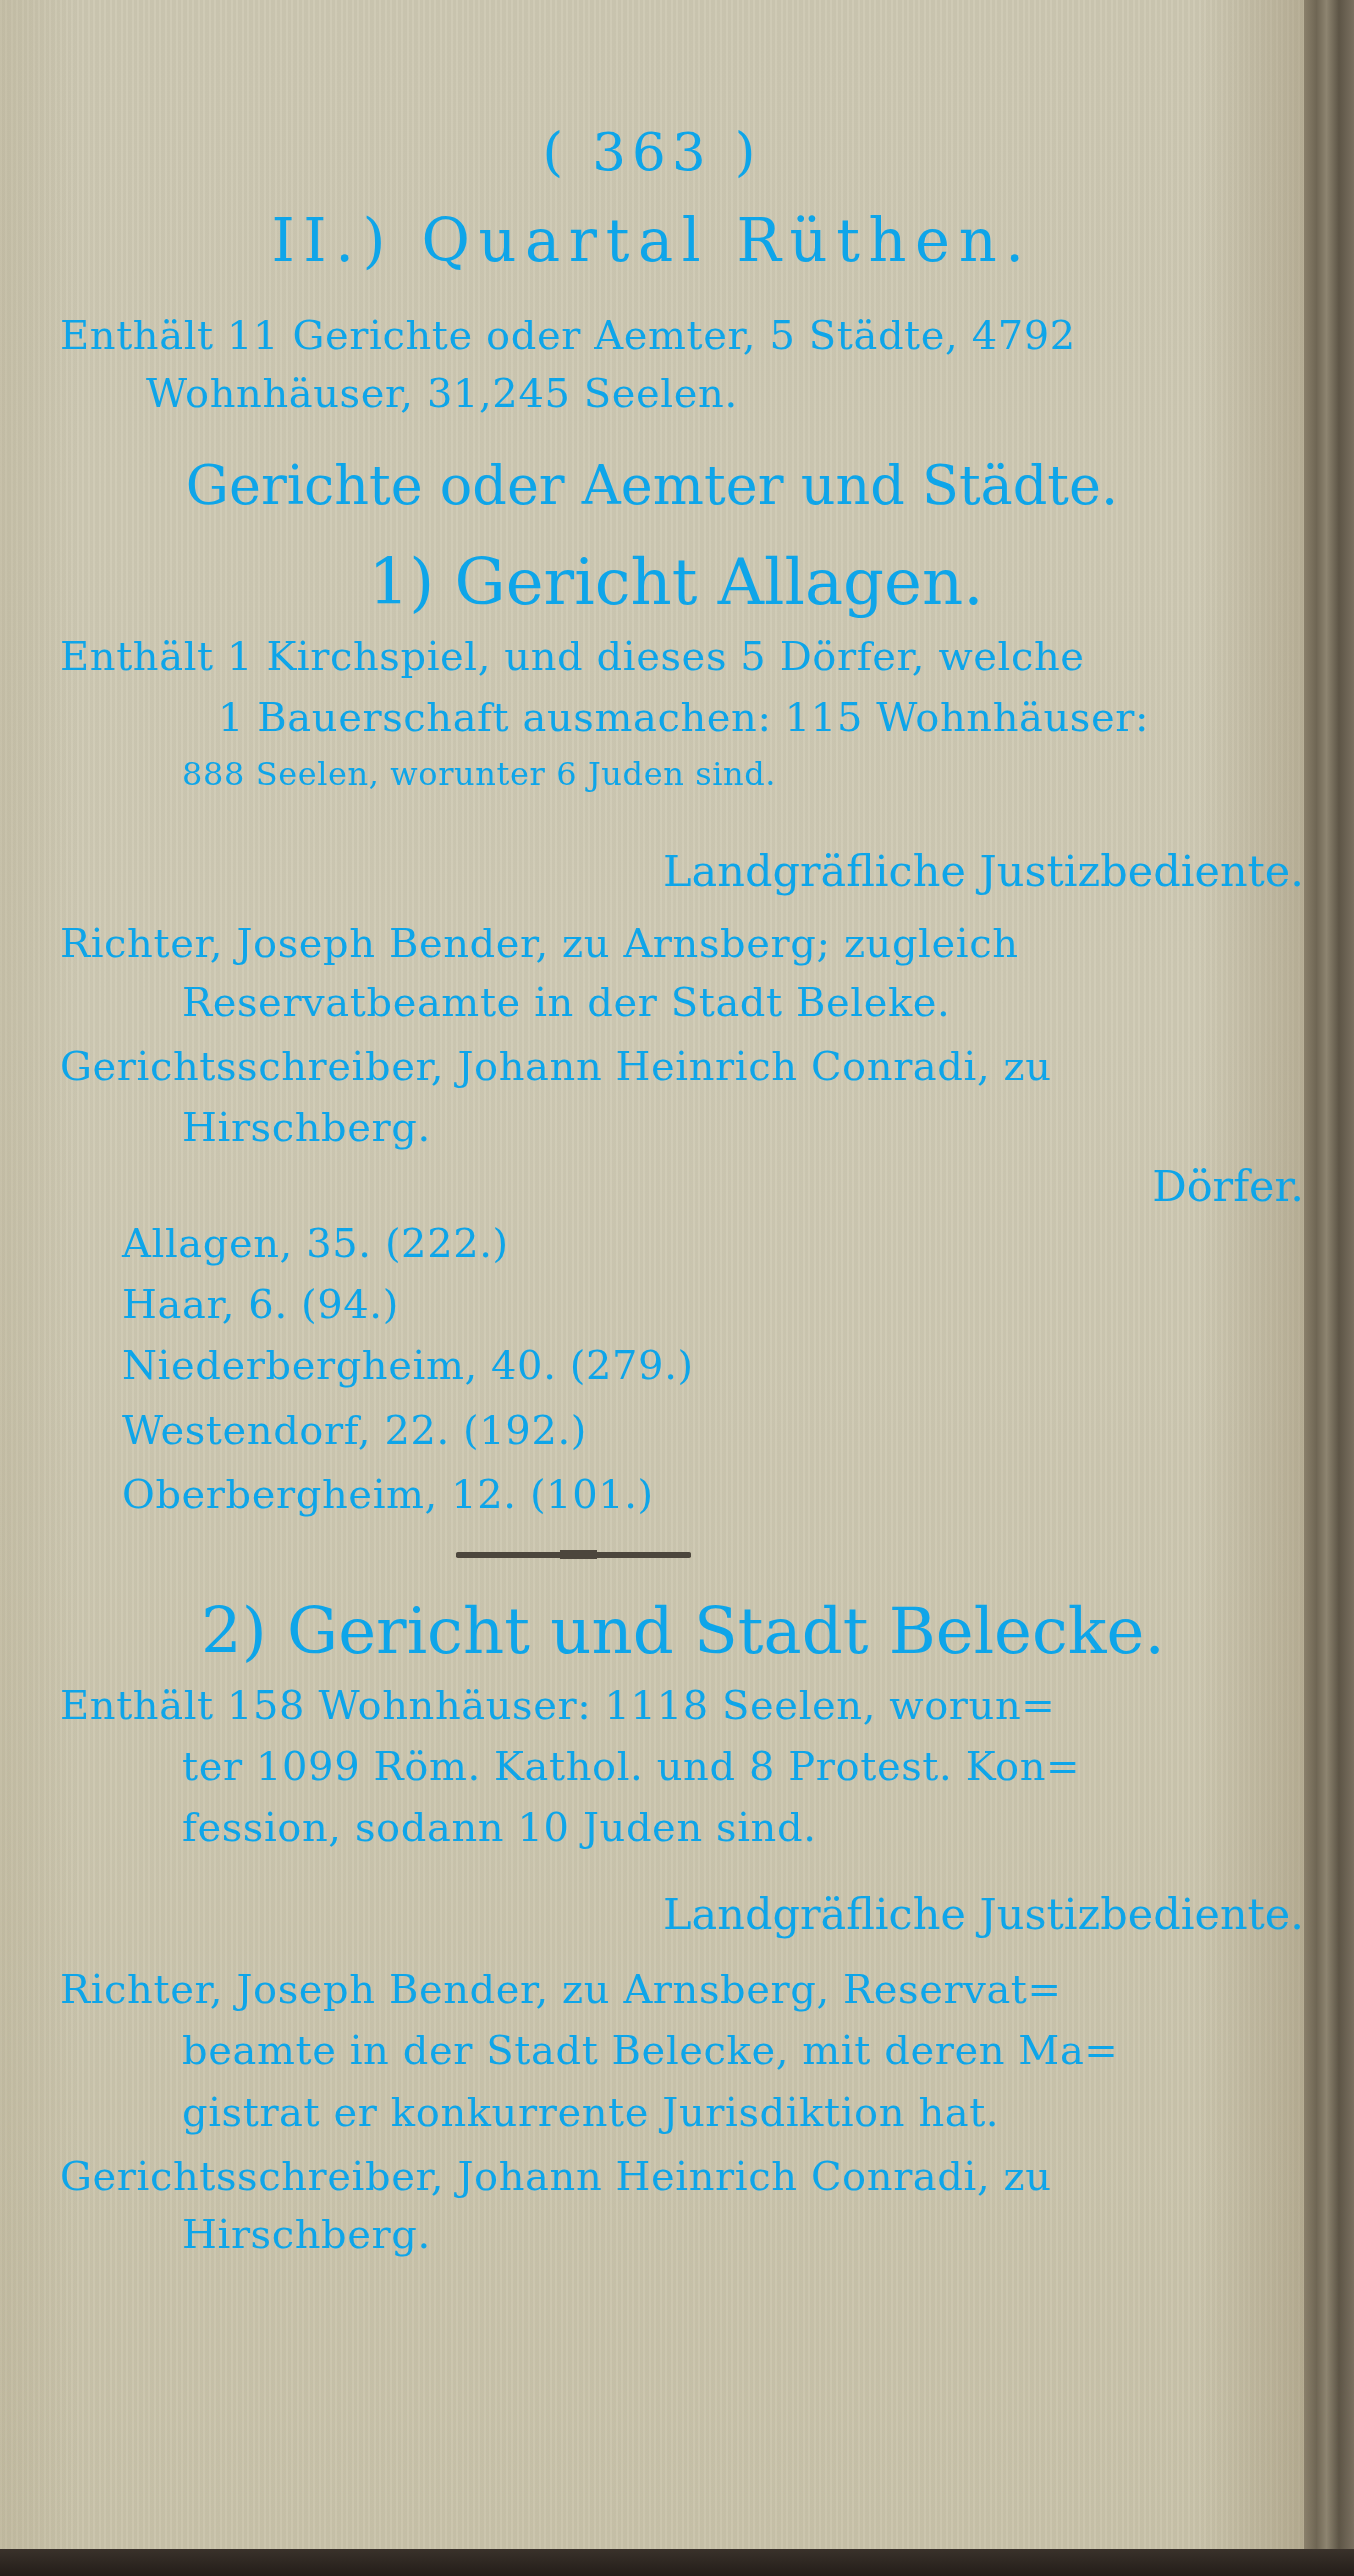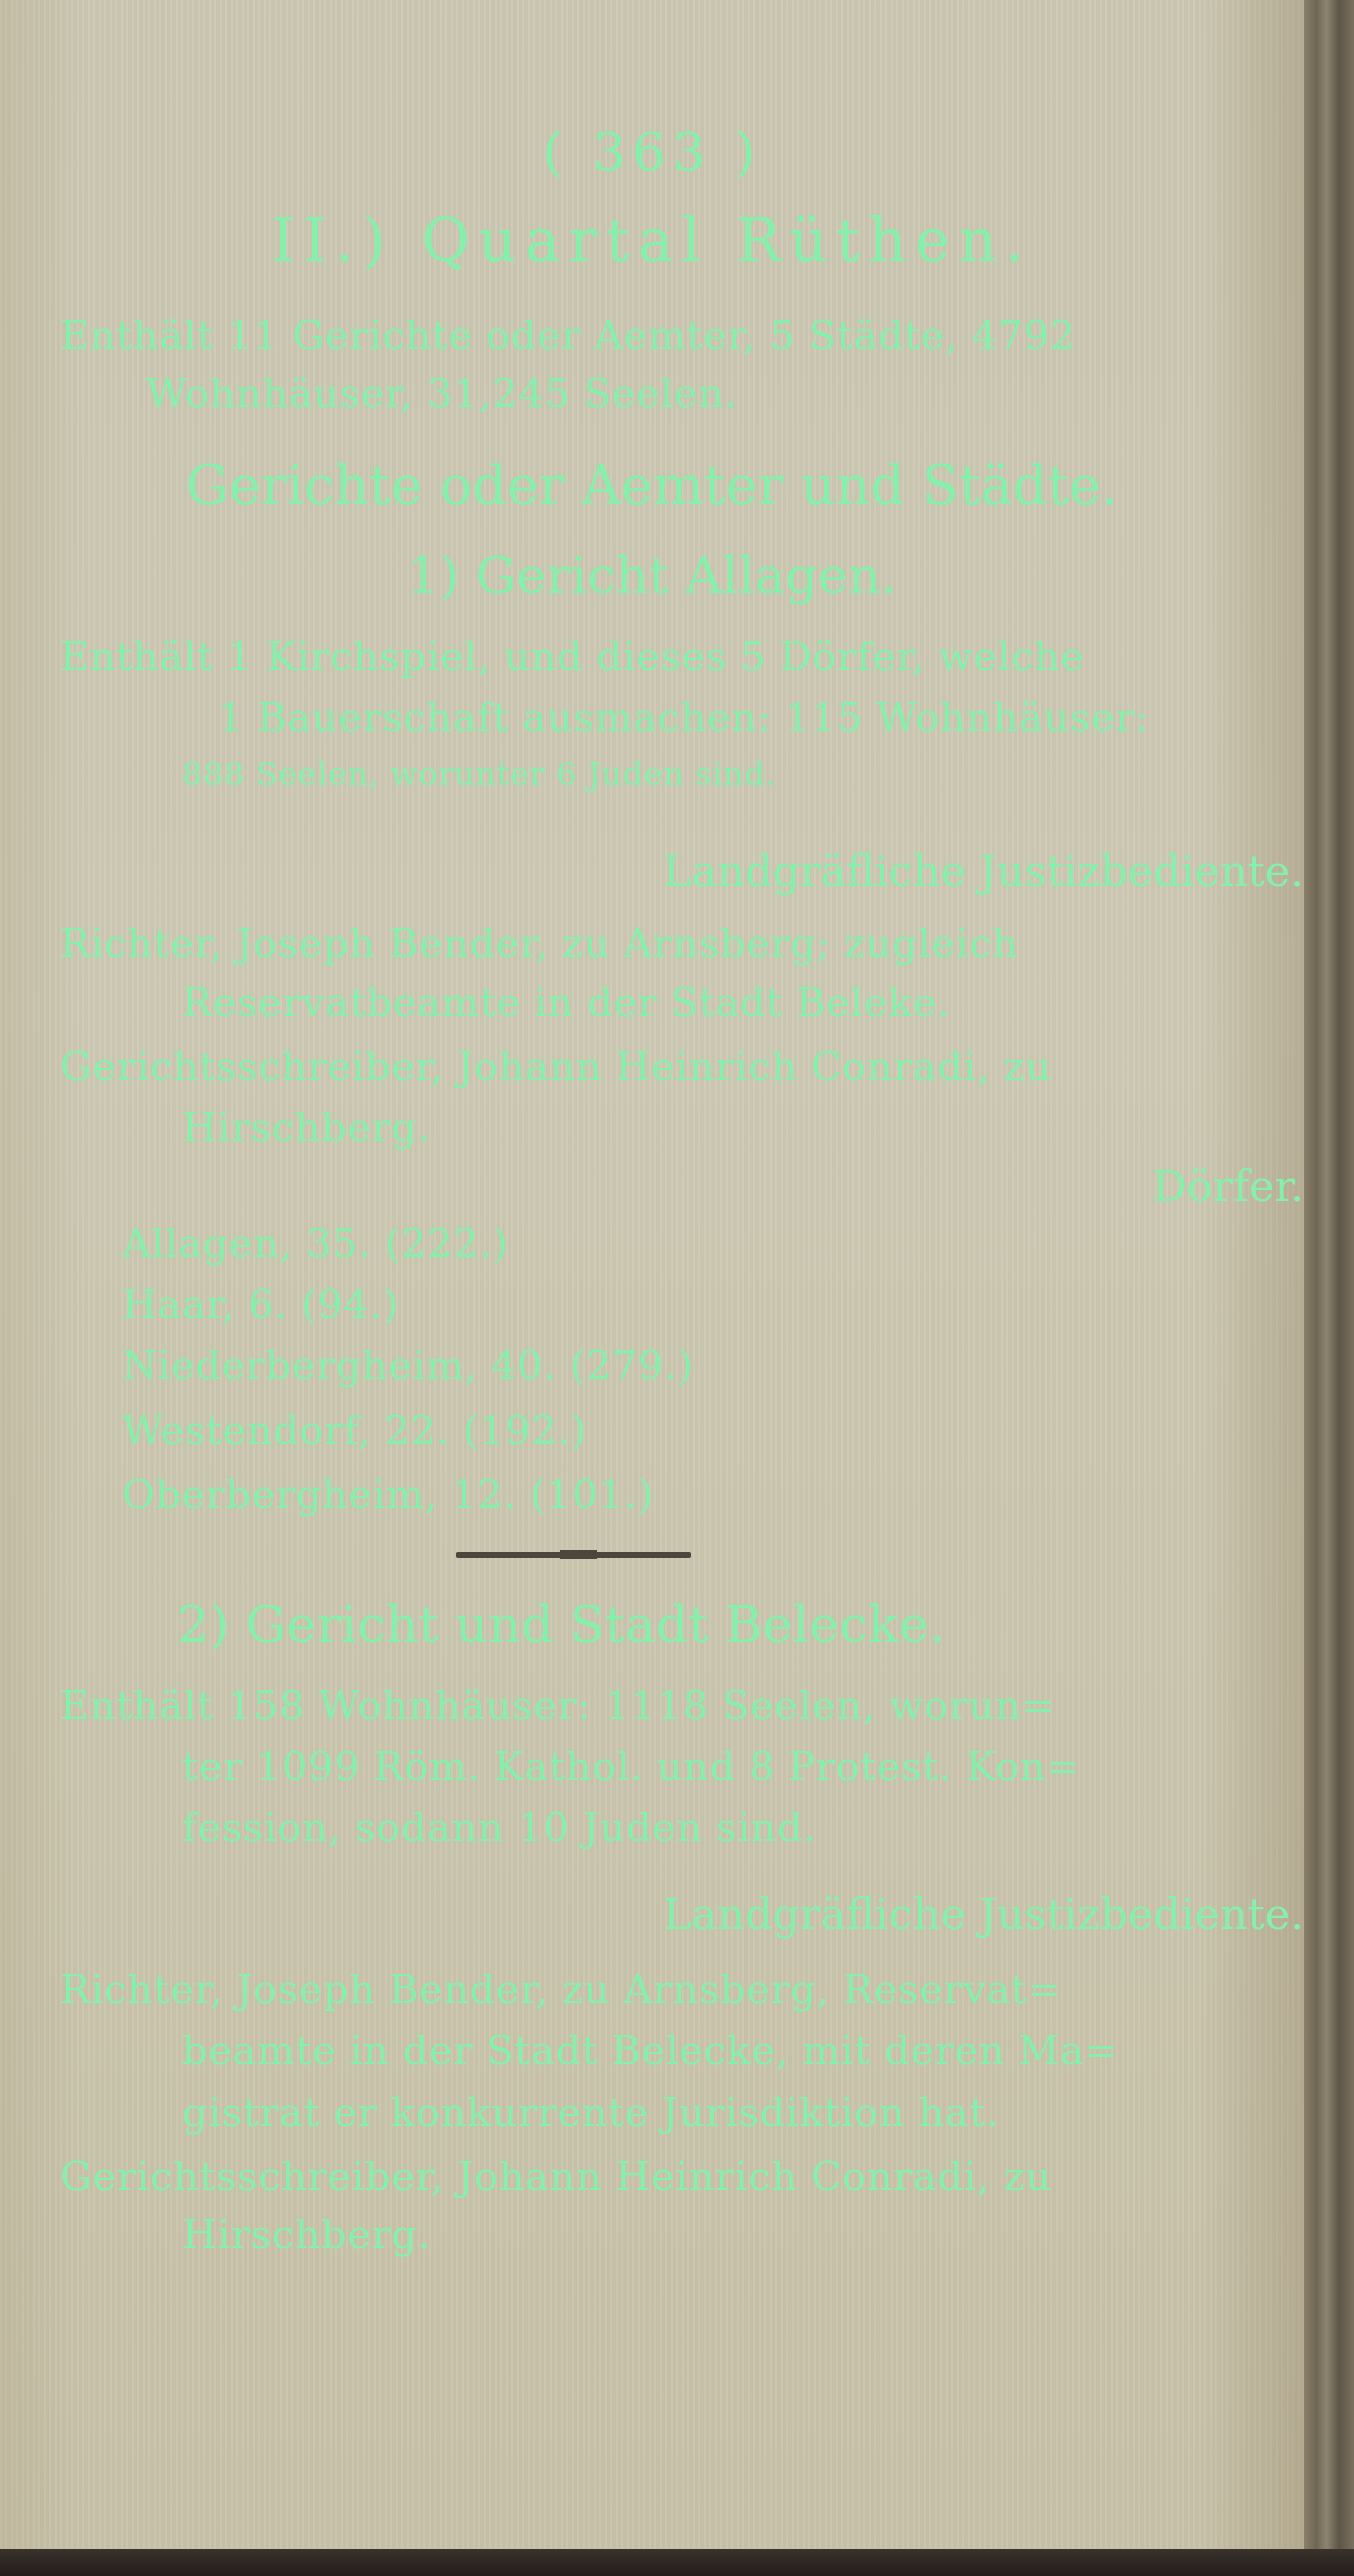--- a/index.html
+++ b/index.html
@@ -46,32 +46,32 @@
       position: absolute;
       left: 0;
       top: 0;
       width: 1304px;
       height: 2549px;
     }
     .line {
       position: absolute;
       white-space: nowrap;
       font-family: "DejaVu Serif", "Liberation Serif", serif;
-      color: #86efac;
+      color: #0ea5e9;
       line-height: 1;
     }
     .center {
       left: 0;
       width: 1304px;
       text-align: center;
     }
     .pagenum { font-size: 53px; letter-spacing: 6.1px; }
     .h1 { font-size: 59px; letter-spacing: 8.6px; }
     .h2 { font-size: 54px; }
-    .h3 { font-size: 51px; }
+    .h3 { font-size: 64px; padding-left: 24px; }
     .h4 { font-size: 43px; text-align: right; }
     .body { font-size: 40px; letter-spacing: 0.6px; }
     .bodyl { font-size: 32px; letter-spacing: 0.6px; }
     .rule {
       position: absolute;
       left: 456px;
       top: 1552px;
       width: 235px;
       height: 5.5px;
       background: #4c463c;

